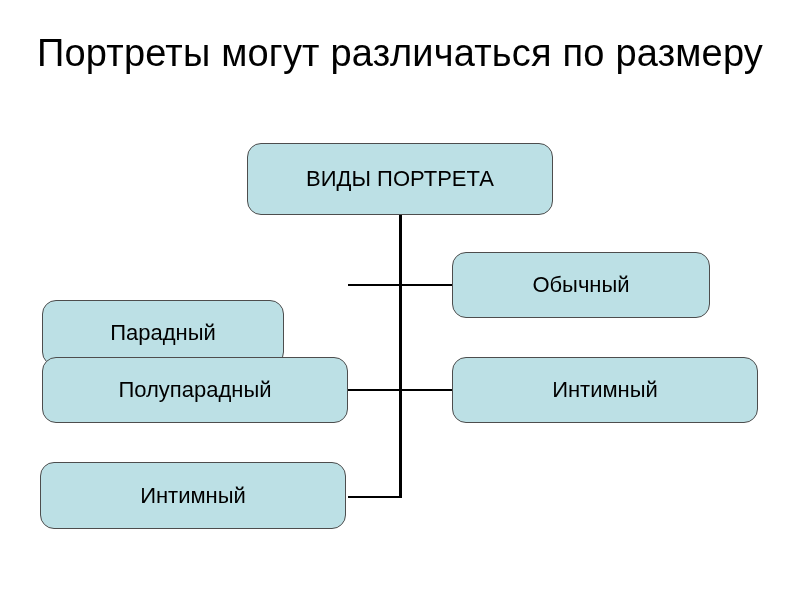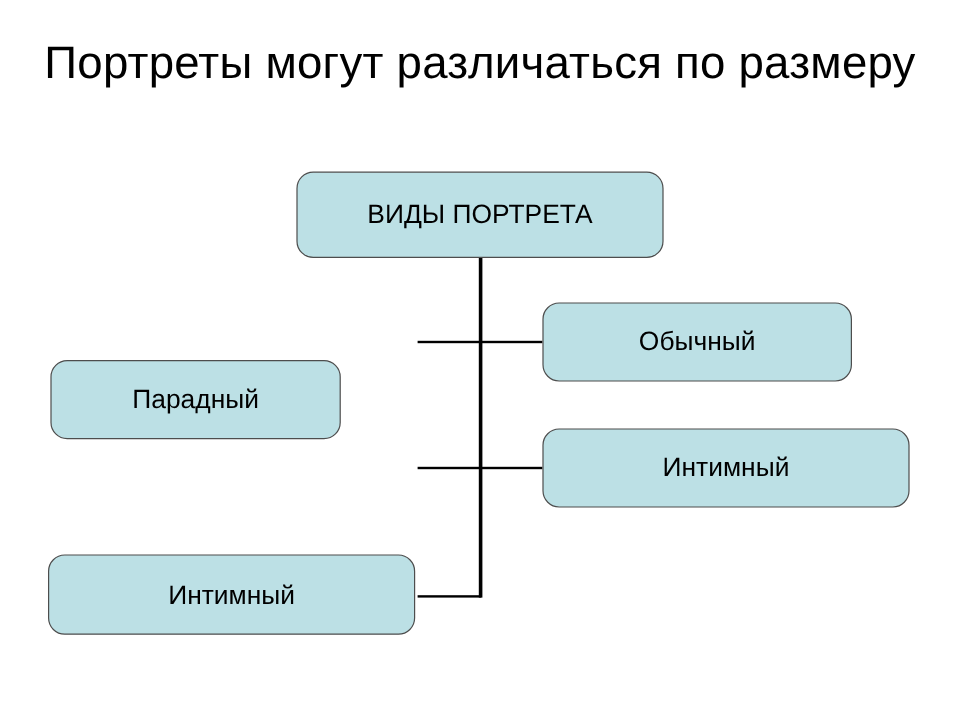--- a/index.html
+++ b/index.html
@@ -65,20 +65,23 @@
   <div class="conn h2"></div>
   <div class="conn h3"></div>
 
   <div class="box root">
     <span>ВИДЫ ПОРТРЕТА</span>
   </div>
 
   <div class="box l0">
     <span>Парадный</span>
   </div>
+  <div class="box l1">
+    <span>Полупарадный</span>
+  </div>
   <div class="box l2">
     <span>Интимный</span>
   </div>
 
   <div class="box r0">
     <span>Обычный</span>
   </div>
   <div class="box r1">
     <span>Интимный</span>
   </div>

